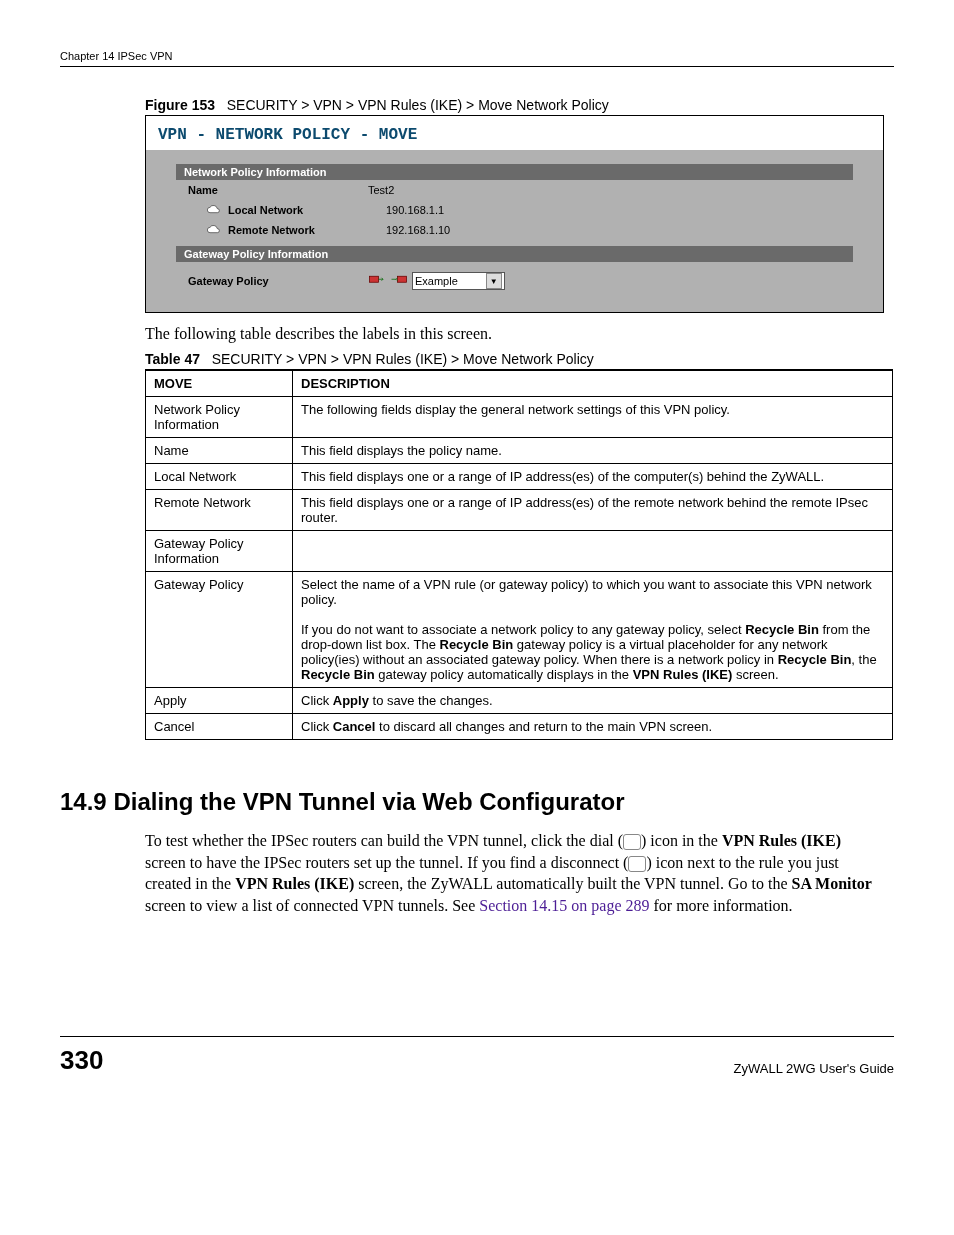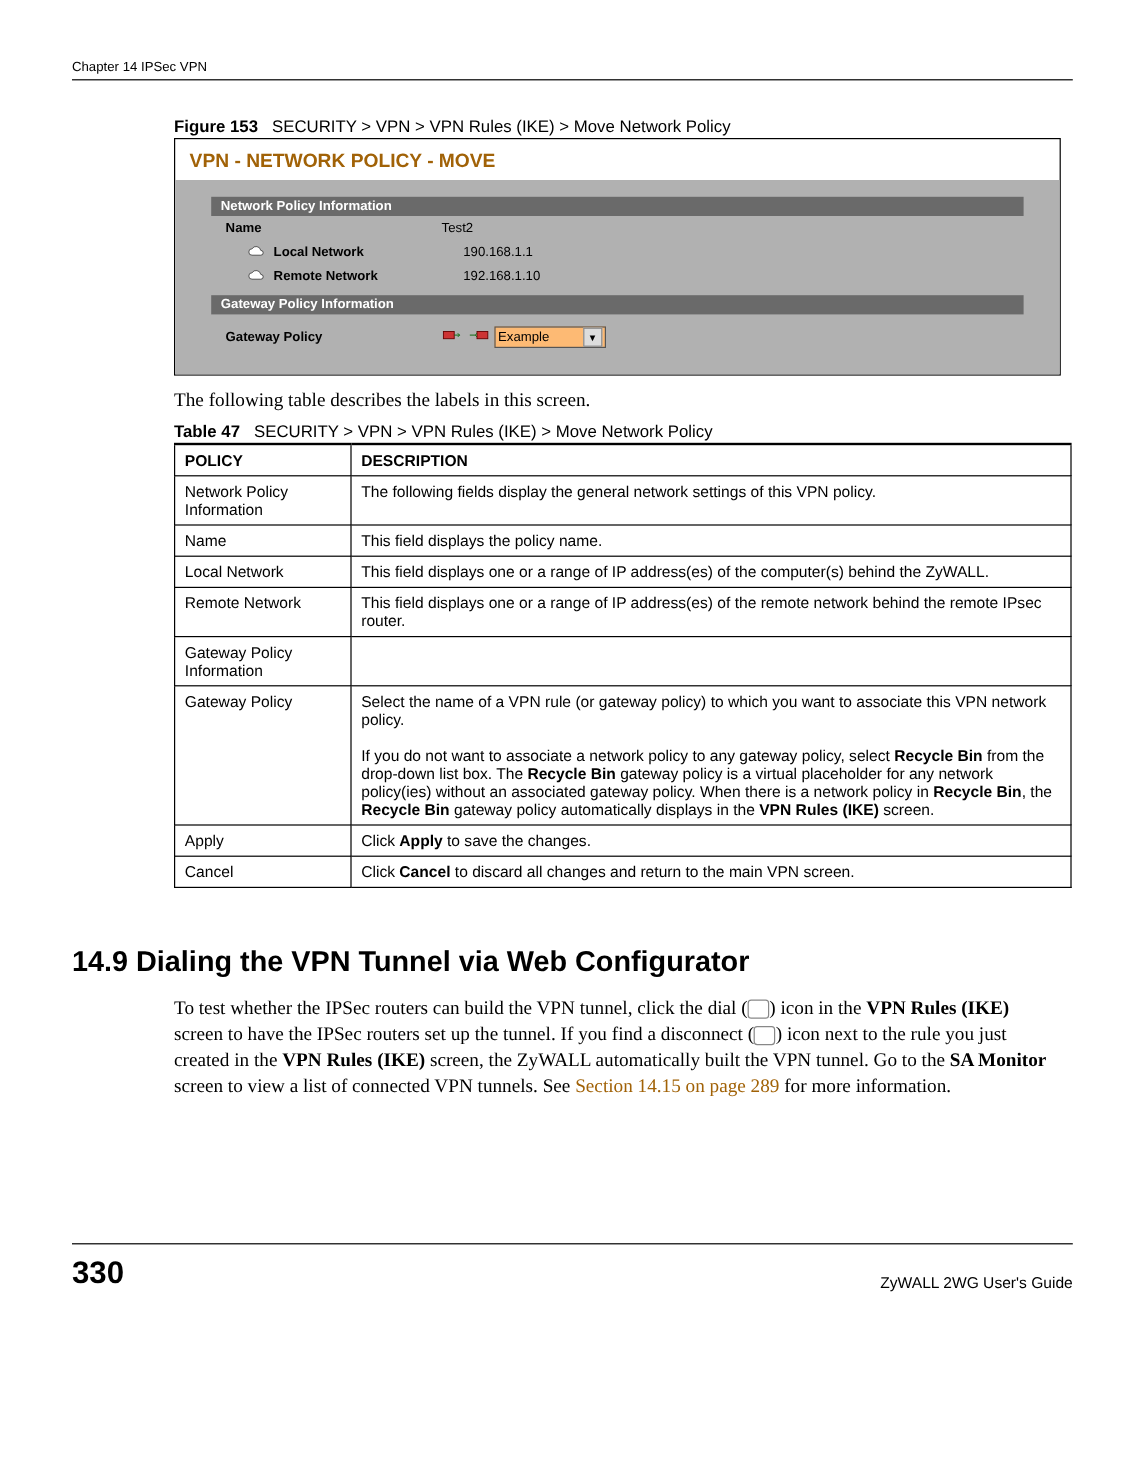--- a/index.html
+++ b/index.html
@@ -25,24 +25,24 @@
     margin-bottom: 2px;
   }
   .caption b { font-weight: bold; }
   .screenshot-frame {
     border: 1px solid #000;
     margin-left: 85px;
     margin-right: 10px;
     background: #fff;
   }
   .panel-title {
-    font-family: Liberation Sans, sans-serif;
+    font-family: Liberation Mono, monospace;
     font-weight: bold;
     font-size: 16px;
-    color: #a16207;
+    color: #0c4a6e;
     padding: 10px 12px 6px 12px;
   }
   .panel-body {
     background: #b1b1b1;
     padding: 14px 30px 18px 30px;
   }
   .section-header {
     background: #6a6a6a;
     color: #fff;
     font-family: Arial, sans-serif;
@@ -67,21 +67,21 @@
   .info-val {
     font-weight: normal;
   }
   .cloud-icon {
     display:inline-block; width:16px; height:12px;
   }
   .gw-icons { display:flex; align-items:center; gap:4px; }
   .select-box {
     font-family: sans-serif;
     font-size: 11px;
-    background: #fdba74;
+    background: #ffffff;
     border: 1px solid #555;
     padding: 0 2px;
     display: inline-flex;
     align-items: center;
     gap: 28px;
     height: 16px;
   }
   .select-arrow {
     width:14px; height:14px;
     background:#ddd; border:1px solid #888;
@@ -127,21 +127,21 @@
     font-size: 24px;
     font-weight: bold;
     margin: 48px 0 14px 0;
   }
   .section-para {
     font-family: "Times New Roman", serif;
     font-size: 16px;
     margin: 0 10px 0 85px;
     line-height: 1.35;
   }
-  .link { color: #a16207; }
+  .link { color: #4c1d95; }
   .inline-icon {
     display:inline-block; width:16px; height:14px; vertical-align:middle;
     background:#fff; border:1px solid #888; border-radius:3px;
     position:relative;
   }
   .footer {
     display:flex; justify-content:space-between; align-items:flex-end;
     border-top:1px solid #000; margin-top:120px; padding-top:4px;
     font-family: Arial, sans-serif;
   }
@@ -226,21 +226,21 @@
 <p class="body-para">The following table describes the labels in this screen.</p>
 
 <div class="caption">
   <b>Table 47</b>&nbsp;&nbsp;
   <span>SECURITY &gt; VPN &gt; VPN Rules (IKE) &gt; Move Network Policy</span>
 </div>
 
 <table class="desc">
   <tbody>
       <tr>
-    <th style="width:130px;">POLICY</th>
+    <th style="width:130px;">MOVE</th>
     <th>DESCRIPTION</th>
   </tr>
   <tr>
     <td>Network Policy Information</td>
     <td>The following fields display the general network settings of this VPN policy.</td>
   </tr>
   <tr>
     <td>Name</td>
     <td>This field displays the policy name.</td>
   </tr>

